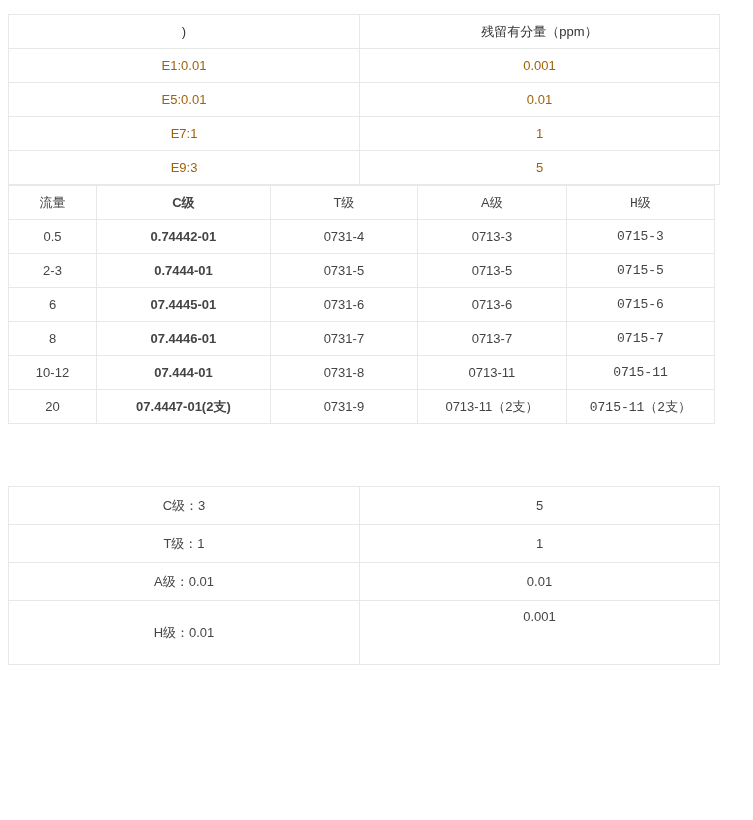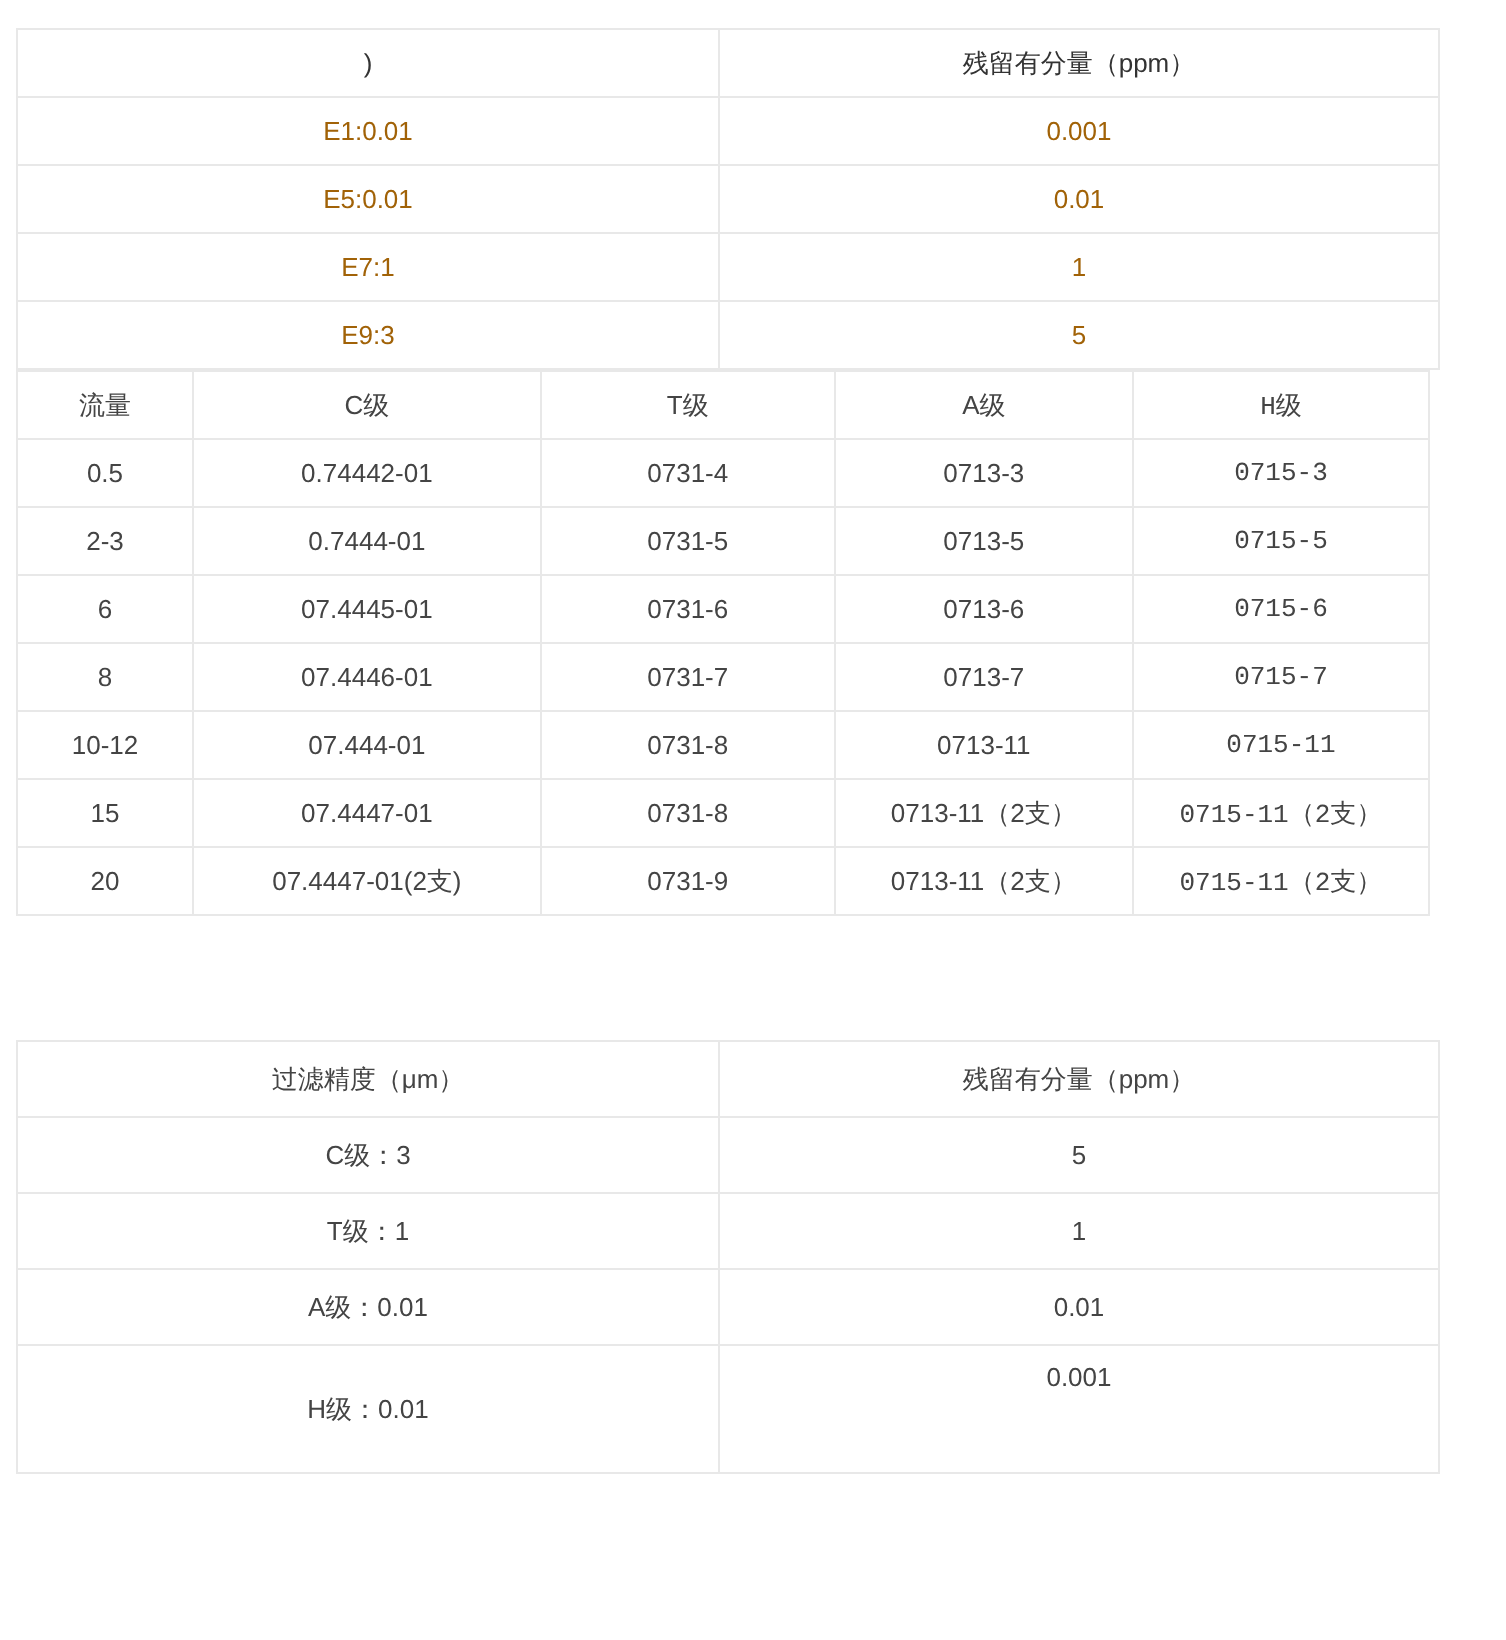--- a/index.html
+++ b/index.html
@@ -53,21 +53,21 @@
   }
   .tbl2 td {
     border: 1px solid #e8e8e8;
     height: 31px;
     text-align: center;
     vertical-align: middle;
     font-size: 13px;
     color: #444;
   }
   .tbl2 .c0 { width: 82px; }
-  .tbl2 .c1 { width: 165px; }
+  .tbl2 .c1 { width: 165px; font-weight: bold; }
   .tbl2 .c2 { width: 139px; }
   .tbl2 .c3 { width: 141px; margin-left: 26px; }
   .tbl2 .c4 { width: 140px; font-family: Liberation Mono, monospace; }
 
   .tbl3 {
     margin: 62px 0 0 8px;
     width: 707px;
   }
   .tbl3 td {
     border: 1px solid #e8e8e8;
@@ -151,42 +151,31 @@
         <td class="c4">0715-7</td>
       </tr>
       <tr>
         <td class="c0">10-12</td>
         <td class="c1">07.444-01</td>
         <td class="c2">0731-8</td>
         <td class="c3">0713-11</td>
         <td class="c4">0715-11</td>
       </tr>
       <tr>
-        <td class="c0">15</td>
-        <td class="c1">07.4447-01</td>
-        <td class="c2">0731-8</td>
-        <td class="c3">0713-11（2支）</td>
-        <td class="c4">0715-11（2支）</td>
-      </tr>
-      <tr>
         <td class="c0">20</td>
         <td class="c1">07.4447-01(2支)</td>
         <td class="c2">0731-9</td>
         <td class="c3">0713-11（2支）</td>
         <td class="c4">0715-11（2支）</td>
       </tr>
     </tbody>
   </table>
 
   <table class="tbl3">
     <tbody>
-      <tr>
-        <td class="col-a">过滤精度（μm）</td>
-        <td class="col-b">残留有分量（ppm）</td>
-      </tr>
       <tr>
         <td class="col-a">C级：3</td>
         <td class="col-b">5</td>
       </tr>
       <tr>
         <td class="col-a">T级：1</td>
         <td class="col-b">1</td>
       </tr>
       <tr>
         <td class="col-a">A级：0.01</td>

